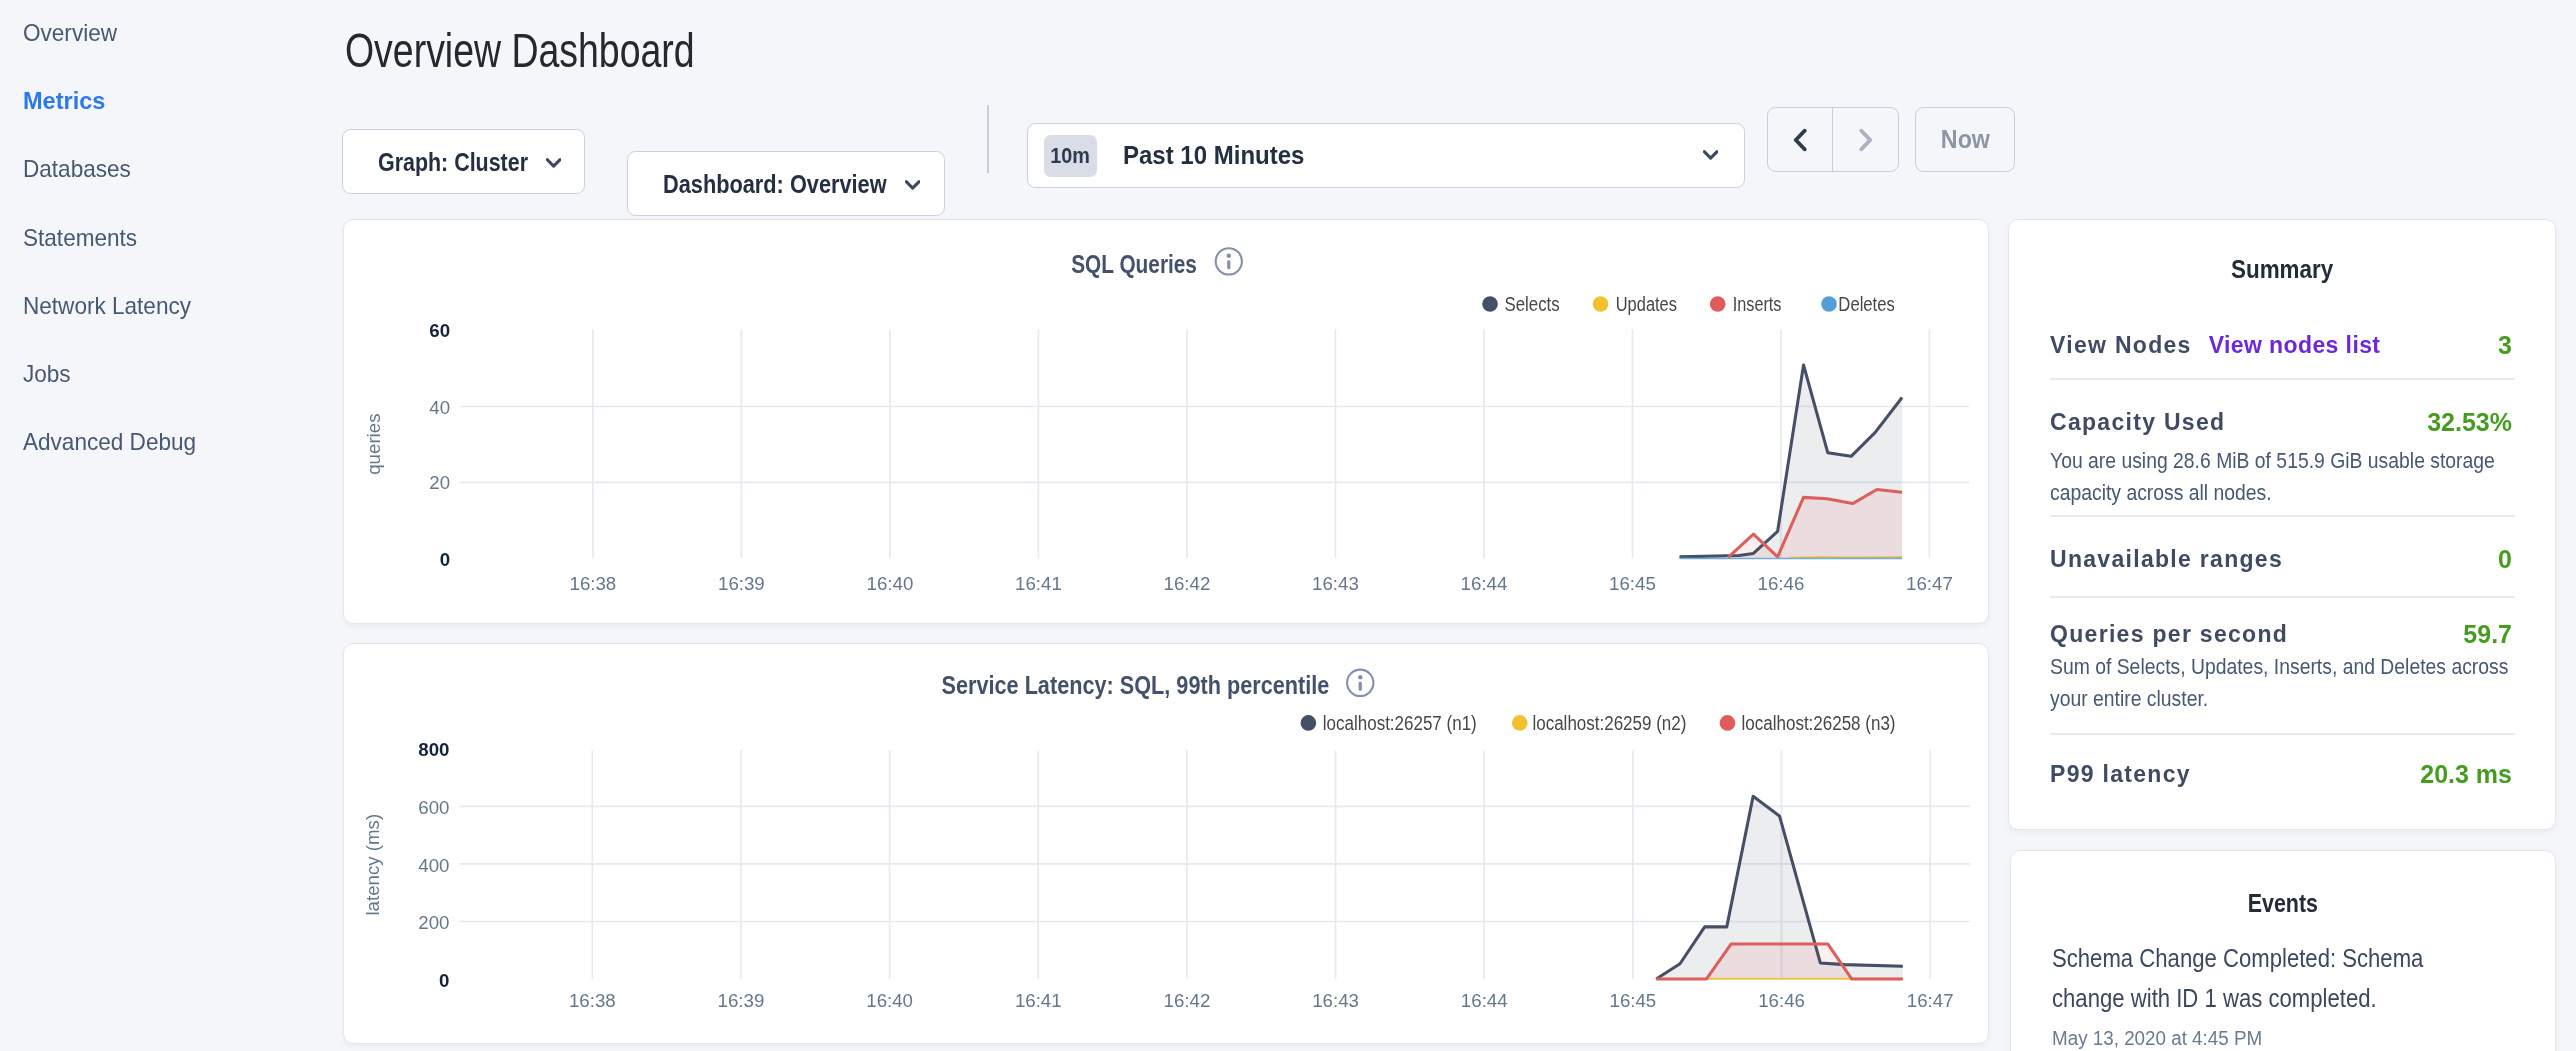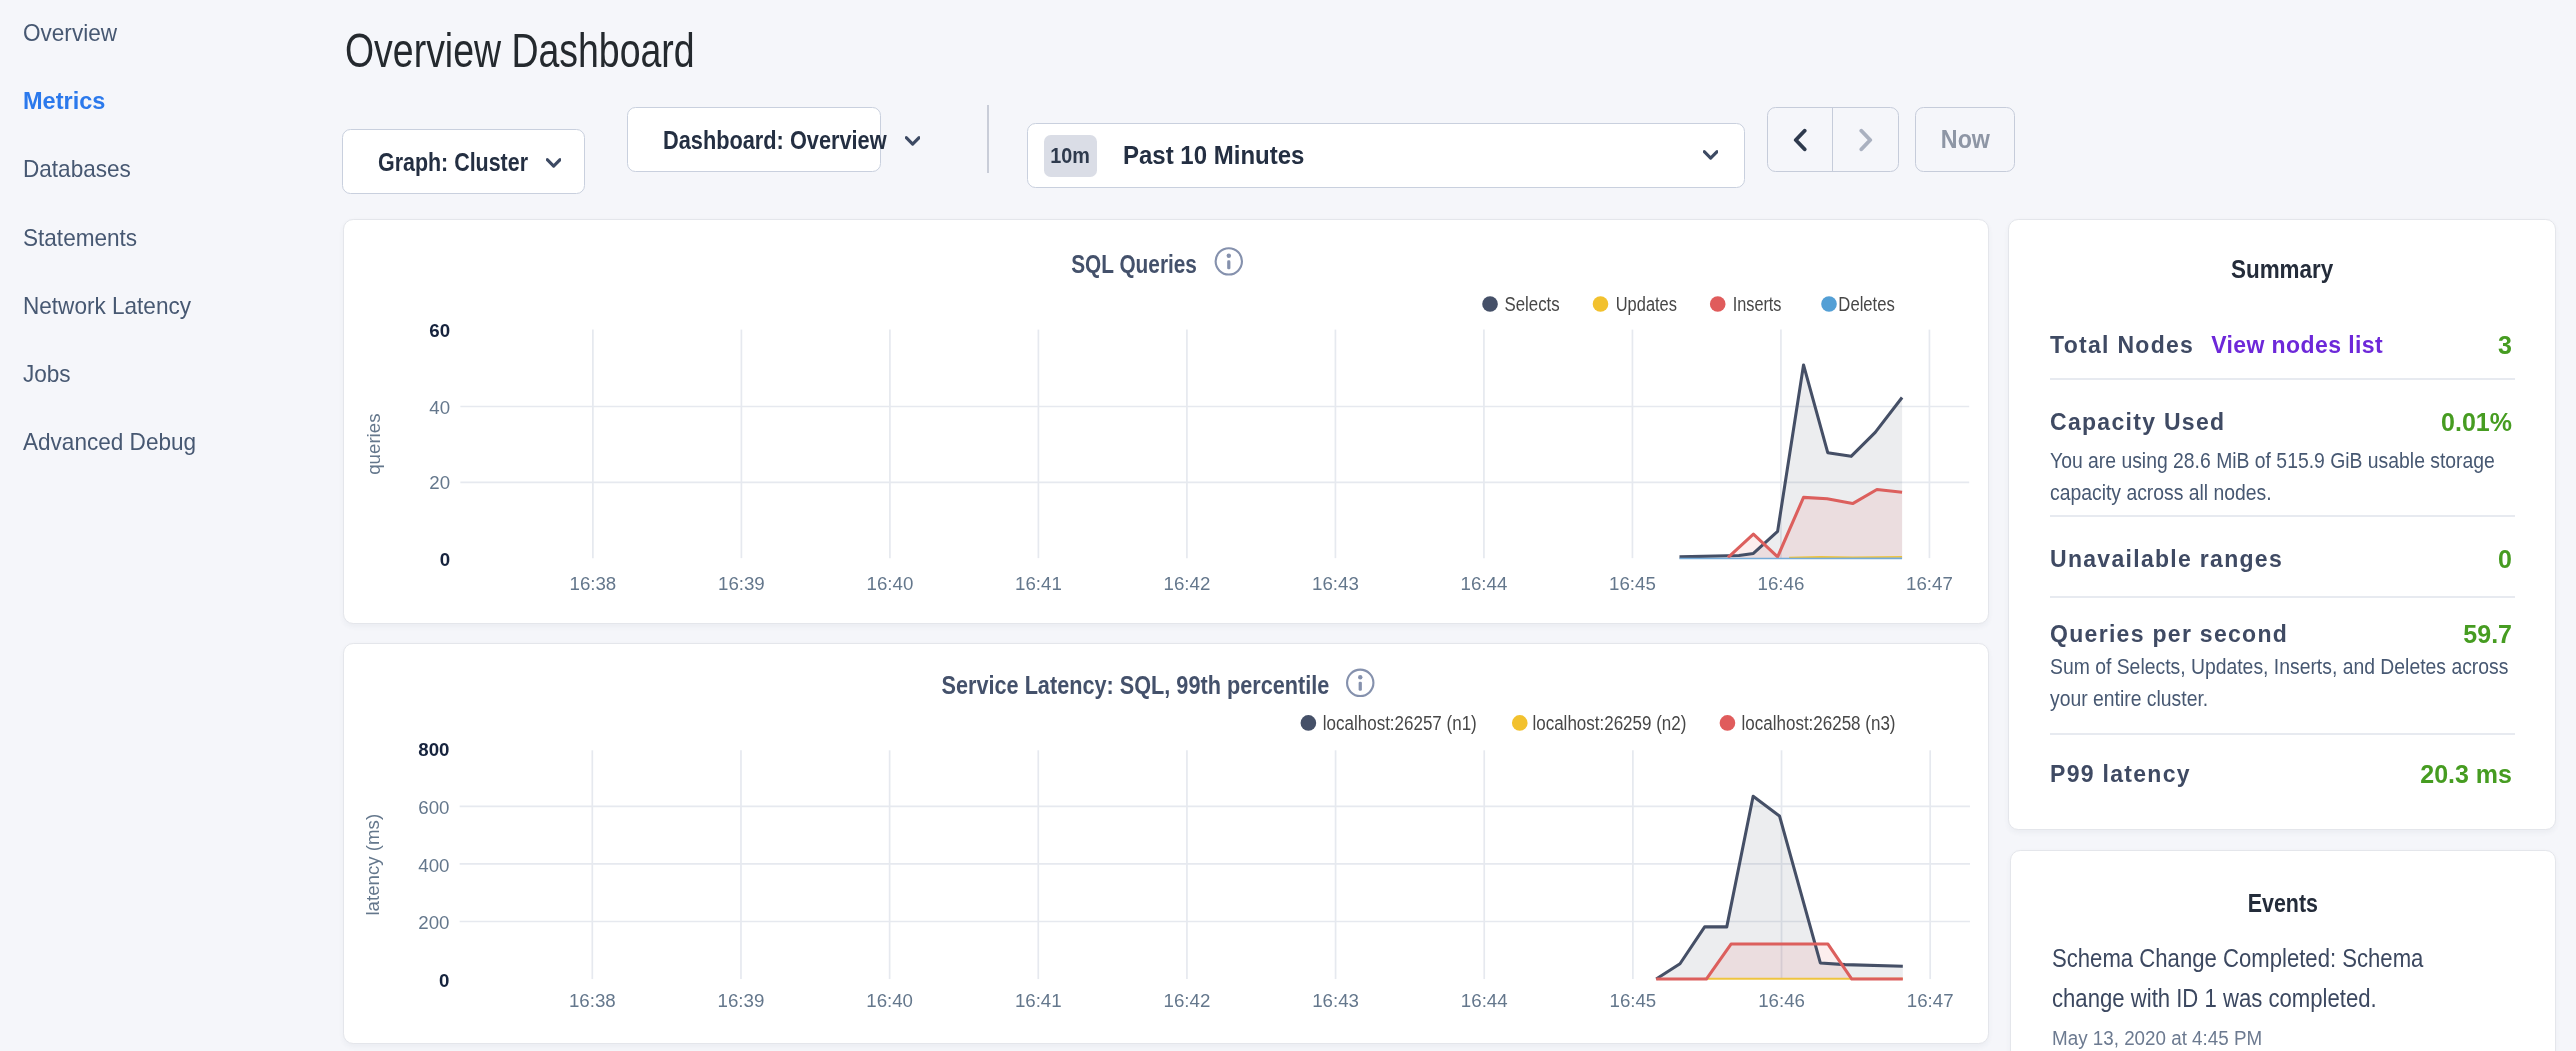--- a/index.html
+++ b/index.html
@@ -31,21 +31,21 @@
 <div class="nav-item" style="top:428px;">Advanced Debug</div>
 
 <h1 class="title">Overview Dashboard</h1>
 
 <div class="ctl" style="left:342px; width:243px;margin-top:22px;">
   <span class="ctl-text" style="position:absolute; left:35px; top:50%; transform:translateY(-50%) scaleX(0.857); transform-origin:left center;">Graph: Cluster</span>
   <svg width="15.3" height="10.2" viewBox="0 0 18 12" style="position:absolute; left:203px; top:28px;">
       <polyline points="1.5,2 9,9.6 16.5,2" fill="none" stroke="#3d4a63" stroke-width="3.6" stroke-linecap="round" stroke-linejoin="round"></polyline>
     </svg>
 </div>
-<div class="ctl" style="left:627px; width:254px;">
+<div class="ctl" style="left:627px; width:318px;margin-top:44px;">
   <span class="ctl-text" style="position:absolute; left:35px; top:50%; transform:translateY(-50%) scaleX(0.87); transform-origin:left center;">Dashboard: Overview</span>
   <svg width="15.3" height="10.2" viewBox="0 0 18 12" style="position:absolute; left:277px; top:28px;">
       <polyline points="1.5,2 9,9.6 16.5,2" fill="none" stroke="#3d4a63" stroke-width="3.6" stroke-linecap="round" stroke-linejoin="round"></polyline>
     </svg>
 </div>
 <div class="vdivider"></div>
 <div class="ctl" style="left:1027px; width:718px; padding-left:16px;margin-top:16px;">
   <span style="background:#dadde6; border-radius:6.8px; width:53px; height:42px; display:flex; align-items:center; justify-content:center; font-size:22px; font-weight:bold; color:#2e3a4d;">
       <span style="transform:scaleX(0.9);">10m</span>
     </span>
@@ -201,27 +201,27 @@
       <circle cx="1626.8" cy="92.8" r="9.2" fill="#e05c5c"></circle>
           <text x="1643.4" y="100.8" textLength="181" lengthAdjust="spacingAndGlyphs">localhost:26258 (n3)</text>
     </g>
     </g>
   </svg>
 </div>
 
 <div class="card" style="left:2008px; top:219px; width:548px; height:611px;">
   <div style="position:absolute; top:35px; width:100%; text-align:center;"><span style="display:inline-block; font-size:25.5px; font-weight:bold; color:#242c3a; transform:scaleX(0.88);">Summary</span></div>
   <div class="sum-row" style="top:108px; height:34px;">
-    <span style="white-space:nowrap;"><span class="sum-label">Total Nodes</span><span style="font-size:23px; font-weight:bold; color:#6d28d9; margin-left:17px; letter-spacing:0.4px;">View nodes list</span></span>
+    <span style="white-space:nowrap;"><span class="sum-label">View Nodes</span><span style="font-size:23px; font-weight:bold; color:#6d28d9; margin-left:17px; letter-spacing:0.4px;">View nodes list</span></span>
     <span class="sum-value">3</span>
   </div>
   <div class="sum-divider" style="top:158px;"></div>
   <div class="sum-row" style="top:185px; height:34px;">
     <span class="sum-label">Capacity Used</span>
-      <span class="sum-value">0.01%</span>
+      <span class="sum-value">32.53%</span>
   </div>
   <div class="sum-caption" style="top:225px;">You are using 28.6 MiB of 515.9 GiB usable storage<br>capacity across all nodes.</div>
   <div class="sum-divider" style="top:295px;"></div>
   <div class="sum-row" style="top:322px; height:34px;">
     <span class="sum-label">Unavailable ranges</span>
       <span class="sum-value">0</span>
   </div>
   <div class="sum-divider" style="top:376px;"></div>
   <div class="sum-row" style="top:397px; height:34px;">
     <span class="sum-label">Queries per second</span>

